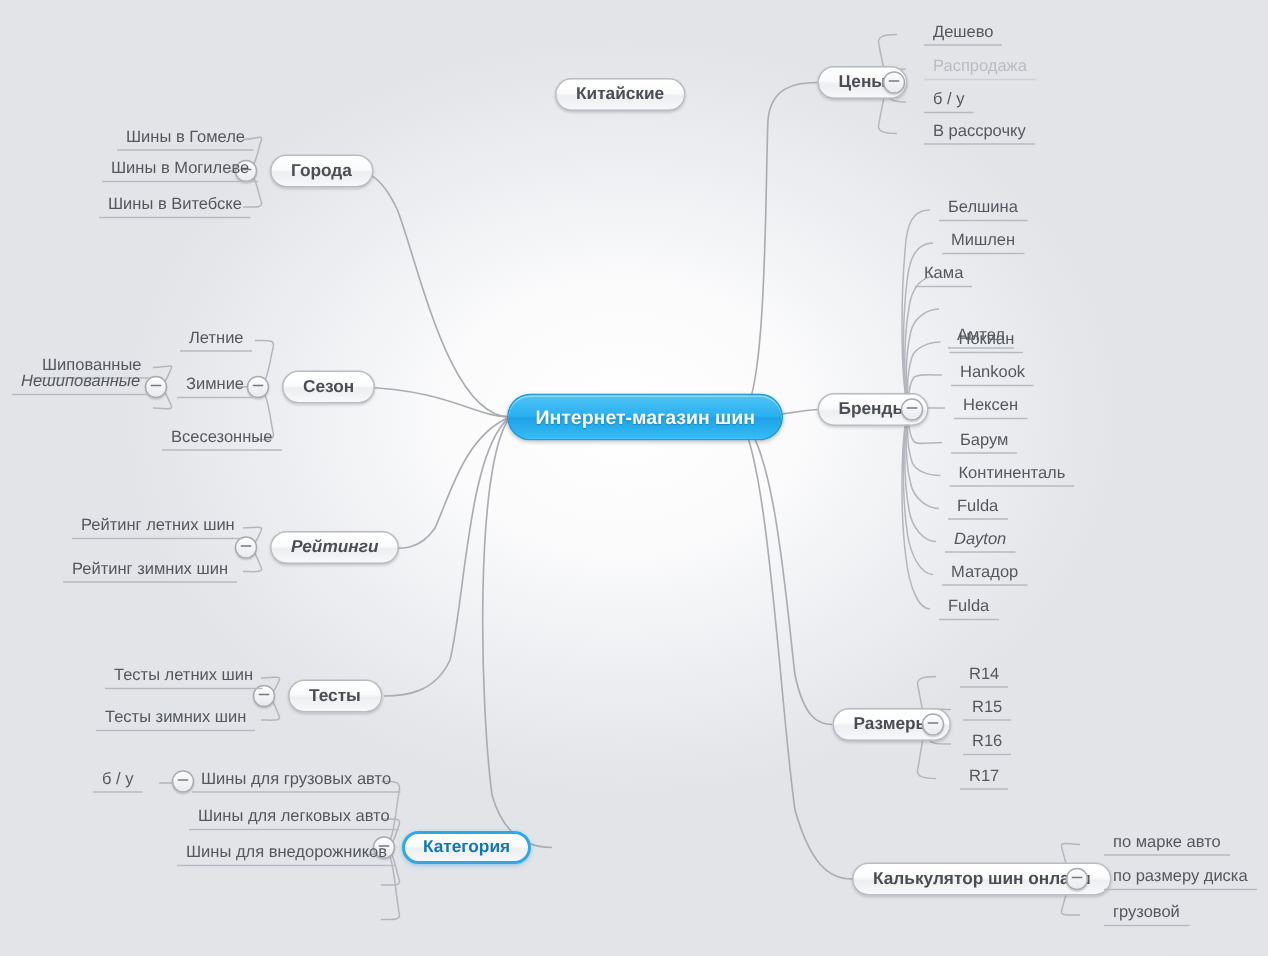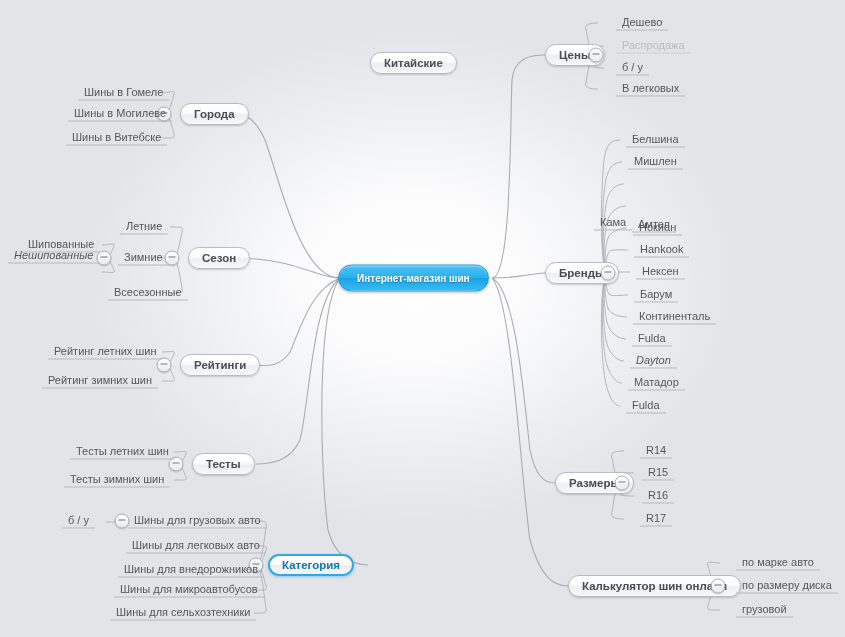--- a/index.html
+++ b/index.html
@@ -19,21 +19,21 @@
   svg.links path{fill:none;stroke:#a9acb2;stroke-width:1.1;}
   svg.links path.thin{stroke:#b3b6bc;stroke-width:1;}
 
   .node{position:absolute;transform:translateY(-50%);white-space:nowrap;}
 
   
   .root{
     padding:7px 18px;border-radius:16px;
     background:linear-gradient(180deg,#4fc3f7 0%,#29b0ef 48%,#1ea2e6 52%,#36bcf5 100%);
     border:1px solid #1b9bdc;
-    color:#fff;font-weight:bold;font-size:10px;
+    color:#fff;font-weight:bold;font-size:13px;
     box-shadow:0 1px 3px rgba(0,0,0,.28), inset 0 1px 0 rgba(255,255,255,.45);
     text-shadow:0 1px 1px rgba(0,0,0,.25);
   }
   
   .pill{
     padding:4px 13px;border-radius:12px;
     background:linear-gradient(180deg,#ffffff 0%,#fbfbfc 45%,#eceef0 55%,#f7f8f9 100%);
     border:1px solid #b9bcc2;
     color:#4a4d53;font-weight:bold;font-size:11.5px;
     box-shadow:0 1px 2px rgba(0,0,0,.18), inset 0 1px 0 #fff;
@@ -137,27 +137,27 @@
 
   <div class="node root" style="left:338px;top:278px;">Интернет-магазин шин</div>
 
   <div class="node pill" style="left:370px;top:63px;">Китайские</div>
 
   <div class="node pill" style="left:545px;top:55px;">Цены</div>
   <div class="toggle" style="left:596px;top:55px;"></div>
   <div class="node leaf" style="left:616px;top:23px;">Дешево</div>
   <div class="node leaf dim" style="left:616px;top:46px;">Распродажа</div>
   <div class="node leaf" style="left:616px;top:68px;">б / у</div>
-  <div class="node leaf" style="left:616px;top:89px;">В легковых</div>
+  <div class="node leaf" style="left:616px;top:89px;">В рассрочку</div>
 
   <div class="node pill" style="left:545px;top:273px;">Бренды</div>
   <div class="toggle" style="left:608px;top:273px;"></div>
   <div class="node leaf" style="left:626px;top:140px;">Белшина</div>
   <div class="node leaf" style="left:628px;top:162px;">Мишлен</div>
-  <div class="node leaf" style="left:594px;top:184px;margin-top:39px;">Кама</div>
+  <div class="node leaf" style="left:610px;top:184px;">Кама</div>
   <div class="node leaf" style="left:632px;top:206px;margin-top:19px;">Амтел</div>
   <div class="node leaf" style="left:633px;top:228px;">Нокиан</div>
   <div class="node leaf" style="left:634px;top:250px;">Hankook</div>
   <div class="node leaf" style="left:636px;top:272px;">Нексен</div>
   <div class="node leaf" style="left:634px;top:295px;">Барум</div>
   <div class="node leaf" style="left:633px;top:317px;">Континенталь</div>
   <div class="node leaf" style="left:632px;top:339px;">Fulda</div>
   <div class="node leaf" style="left:630px;top:361px;font-style:italic;">Dayton</div>
   <div class="node leaf" style="left:628px;top:383px;">Матадор</div>
   <div class="node leaf" style="left:626px;top:406px;">Fulda</div>
@@ -183,33 +183,31 @@
 
   <div class="node pill" style="left:188px;top:258px;">Сезон</div>
   <div class="toggle" style="left:172px;top:258px;"></div>
   <div class="node leaf r" style="left:120px;top:227px;">Летние</div>
   <div class="node leaf r" style="left:118px;top:258px;">Зимние</div>
   <div class="node leaf r" style="left:108px;top:293px;">Всесезонные</div>
   <div class="toggle" style="left:104px;top:258px;"></div>
   <div class="node leaf r" style="left:22px;top:245px;">Шипованные</div>
   <div class="node leaf r" style="left:8px;top:256px;font-style:italic;">Нешипованные</div>
 
-  <div class="node pill" style="left:180px;top:365px;">Рейтинги</div>
+  <div class="node pill" style="left:180px;top:365px;font-style:italic;">Рейтинги</div>
   <div class="toggle" style="left:164px;top:365px;"></div>
   <div class="node leaf r" style="left:48px;top:352px;">Рейтинг летних шин</div>
   <div class="node leaf r" style="left:42px;top:381px;">Рейтинг зимних шин</div>
 
   <div class="node pill" style="left:192px;top:464px;">Тесты</div>
   <div class="toggle" style="left:176px;top:464px;"></div>
   <div class="node leaf r" style="left:70px;top:452px;">Тесты летних шин</div>
   <div class="node leaf r" style="left:64px;top:480px;">Тесты зимних шин</div>
 
   <div class="node pill selected" style="left:268px;top:565px;">Категория</div>
   <div class="toggle" style="left:256px;top:565px;"></div>
   <div class="node leaf r" style="left:128px;top:521px;">Шины для грузовых авто</div>
   <div class="node leaf r" style="left:126px;top:546px;">Шины для легковых авто</div>
   <div class="node leaf r" style="left:118px;top:570px;text-align:center;">Шины для внедорожников</div>
-  <div class="node leaf r" style="left:114px;top:590px;">Шины для микроавтобусов</div>
-  <div class="node leaf r" style="left:110px;top:613px;">Шины для сельхозтехники</div>
   <div class="toggle" style="left:122px;top:521px;"></div>
   <div class="node leaf r" style="left:62px;top:521px;">б / у</div>
 
 </div>
 
 </body></html>

